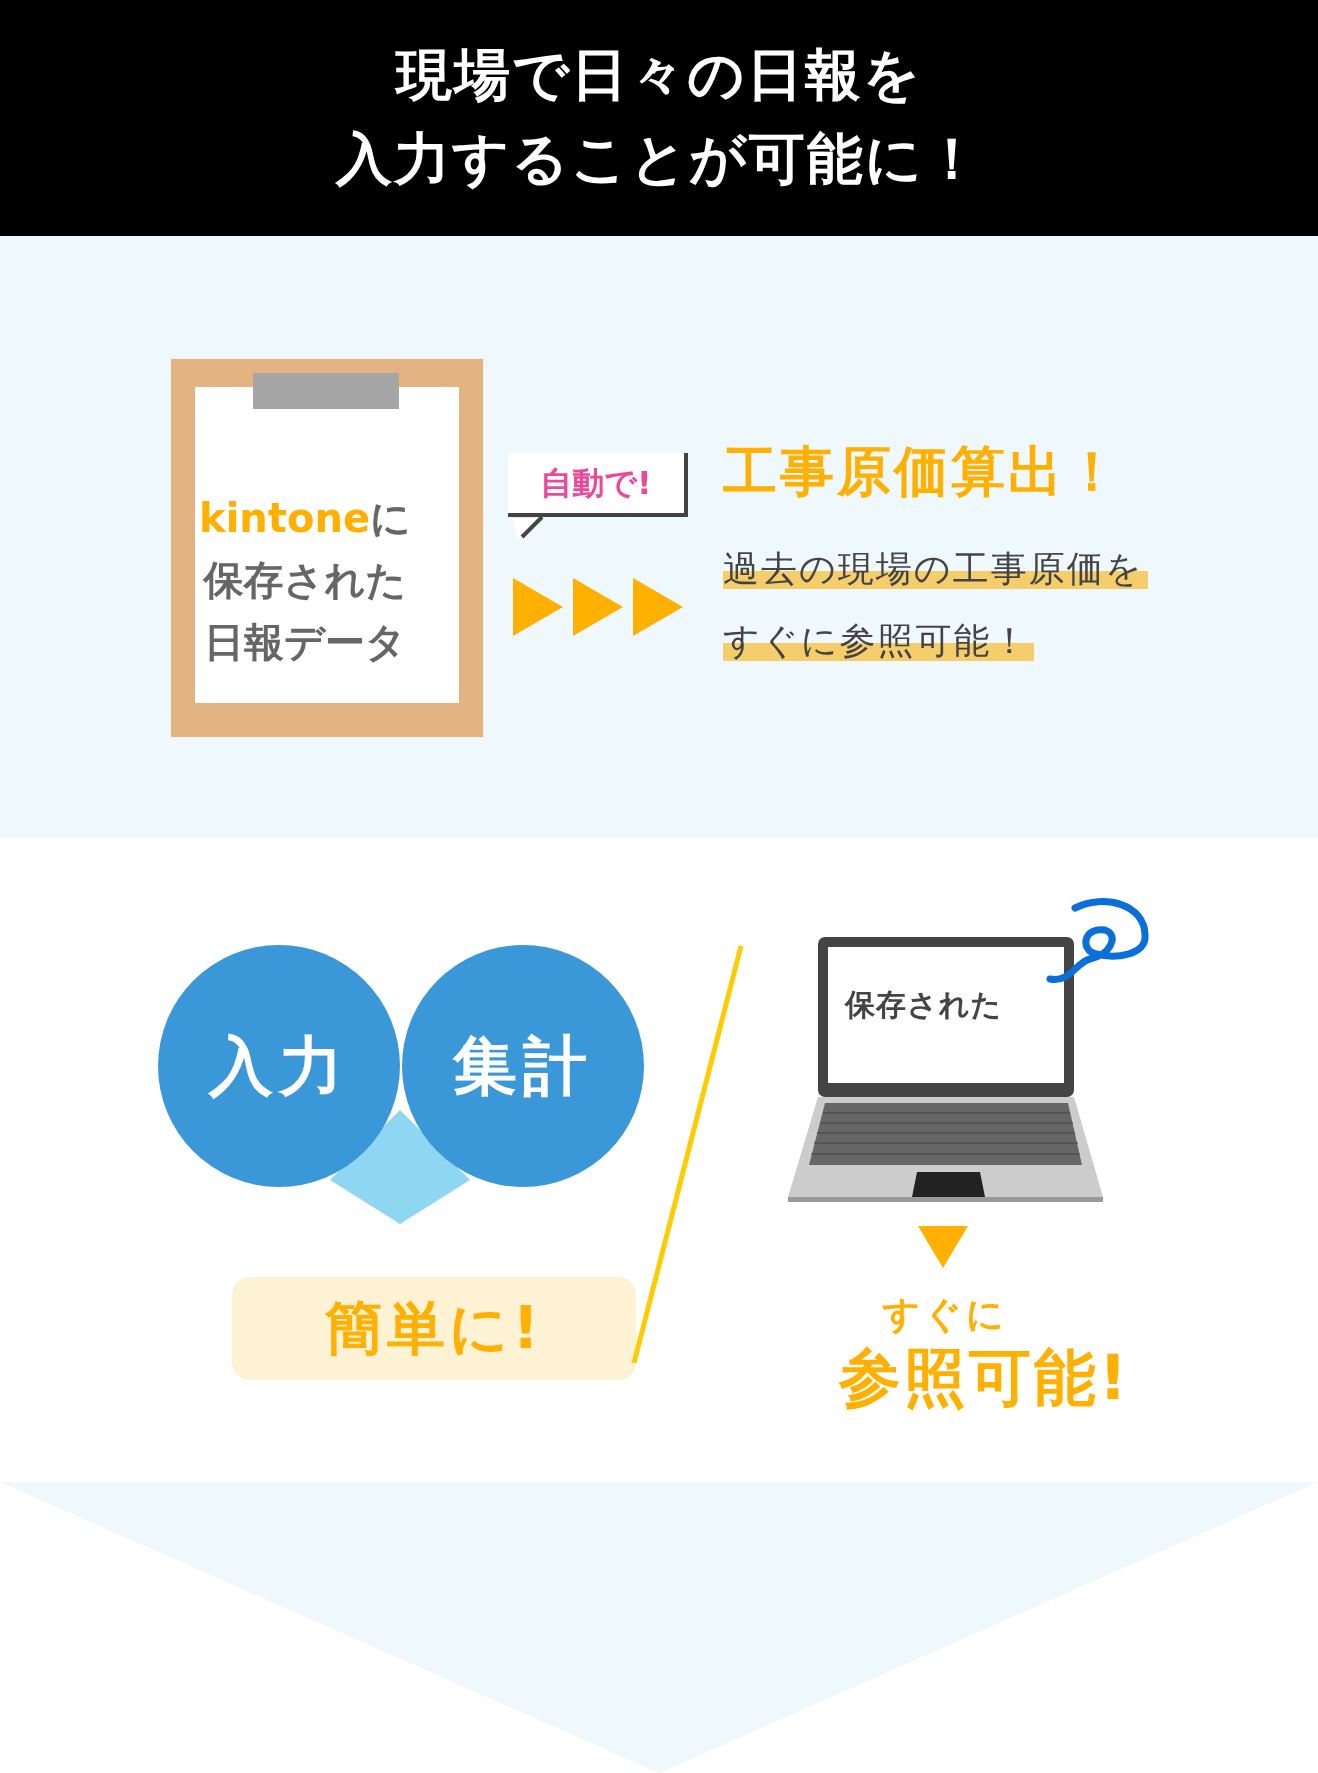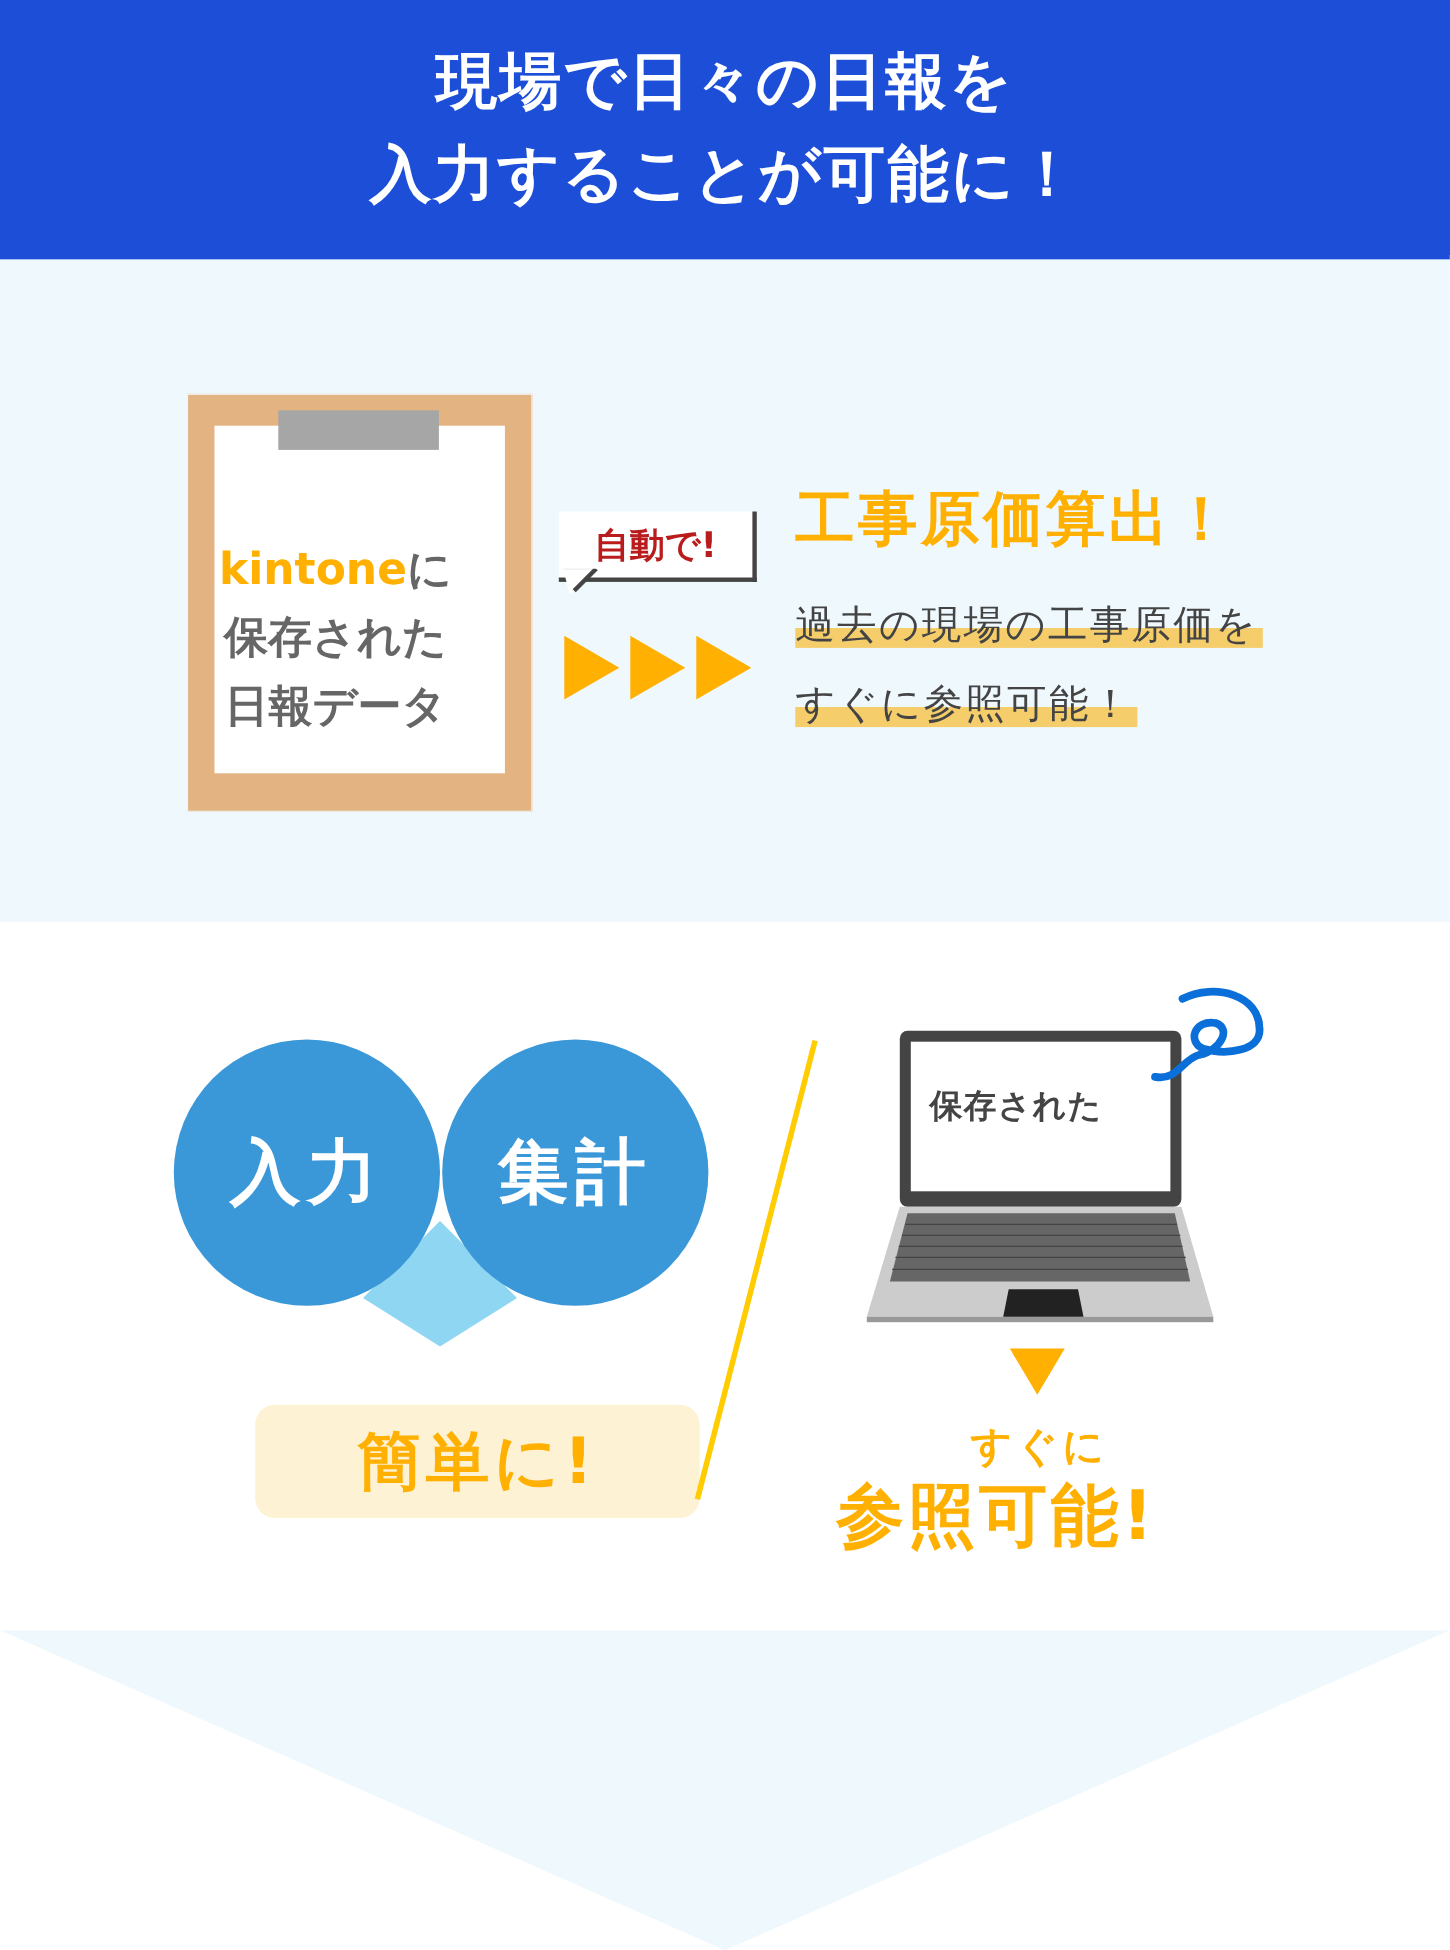--- a/index.html
+++ b/index.html
@@ -1,42 +1,42 @@
 <!DOCTYPE html>
 <html><head>
 <meta charset="utf-8">
 <style>
   html, body { margin:0; padding:0; }
   body { width:1318px; height:1773px; position:relative; overflow:hidden; background:#ffffff; font-family:"DejaVu Sans","Liberation Sans",sans-serif; }
   .abs { position:absolute; }
-  #header { left:0; top:0; width:1318px; height:236px; background:#1d4ed8; color:#fff; text-align:center; font-weight:bold; }
+  #header { left:0; top:0; width:1318px; height:236px; background:#000000; color:#fff; text-align:center; font-weight:bold; }
   #header .l1 { position:absolute; left:0; width:100%; top:38px; font-size:56px; line-height:74px; letter-spacing:2px; }
   #header .l2 { position:absolute; left:0; width:100%; top:122px; font-size:56px; line-height:74px; letter-spacing:2px; }
   #sec1 { left:0; top:236px; width:1318px; height:602px; background:#eef8fd; }
   #clipboard { left:170px; top:358px; width:312px; height:378px; background:#e3b482; border:1px solid #f2f2f2; }
   #paper { left:24px; top:28px; width:264px; height:316px; background:#fff; }
   #clip { left:82px; top:14px; width:146px; height:36px; background:#a6a6a6; }
   #cliptext { left:0; top:100px; width:220px; text-align:center; font-size:40px; line-height:62px; color:#666; font-weight:bold; }
   #cliptext .k { color:#ffb000; }
-  #bubble { left:508px; top:453px; width:180px; height:64px; background:#fff; border-right:4px solid #444; border-bottom:4px solid #444; box-sizing:border-box; text-align:center; font-size:32px; line-height:60px; color:#b91c1c; font-weight:bold;margin-top:12px; }
+  #bubble { left:508px; top:453px; width:180px; height:64px; background:#fff; border-right:4px solid #444; border-bottom:4px solid #444; box-sizing:border-box; text-align:center; font-size:32px; line-height:60px; color:#ec4899; font-weight:bold; }
   #bubble-tail { left:512px; top:517px; width:40px; height:26px; }
   .play { width:0; height:0; border-top:29px solid transparent; border-bottom:29px solid transparent; border-left:50px solid #ffb000; top:578px; }
   #title-cost { left:723px; top:440px; font-size:54px; line-height:64px; color:#ffb000; font-weight:bold; letter-spacing:3px; }
   .hl { background:linear-gradient(transparent 55%, #f5cd6b 55%); font-size:36px; color:#444; line-height:48px; padding-right:4px; letter-spacing:2px; }
   #desc1 { left:723px; top:545px; }
   #desc2 { left:723px; top:617px; }
   #diamond { left:330px; top:1110px; width:140px; height:140px; }
   .circle { width:242px; height:242px; border-radius:50%; background:#3a98d9; color:#fff; font-size:64px; font-weight:bold; text-align:center; line-height:242px; letter-spacing:6px; }
   #badge { left:232px; top:1277px; width:404px; height:103px; background:#fdf2d4; border-radius:18px; text-align:center; font-size:58px; line-height:103px; font-weight:bold; color:#ffb000; letter-spacing:4px; }
   #divider { left:0; top:0; width:1318px; height:1773px; pointer-events:none; }
   #laptop { left:785px; top:875px; width:380px; height:330px; }
   #screen-text { left:845px; top:985px; font-size:30px; font-weight:bold; color:#444; letter-spacing:1px; }
   #down-tri { left:918px; top:1226px; width:0; height:0; border-left:25px solid transparent; border-right:25px solid transparent; border-top:42px solid #ffb000; }
   #sub1 { left:780px; top:1290px; width:330px; text-align:center; font-size:37px; font-weight:bold; color:#ffb000; letter-spacing:4px; line-height:50px; }
-  #sub2 { left:760px; top:1342px; width:370px; text-align:left; font-size:62px; font-weight:bold; color:#ffb000; letter-spacing:3px; line-height:72px; }
+  #sub2 { left:760px; top:1342px; width:370px; text-align:right; font-size:62px; font-weight:bold; color:#ffb000; letter-spacing:3px; line-height:72px; }
   #bigarrow { left:0; top:1482px; width:1318px; height:291px; }
 </style>
 </head>
 <body>
 
 <div id="header" class="abs">
   <div class="l1">現場で日々の日報を</div>
   <div class="l2">入力することが可能に！</div>
 </div>
 

